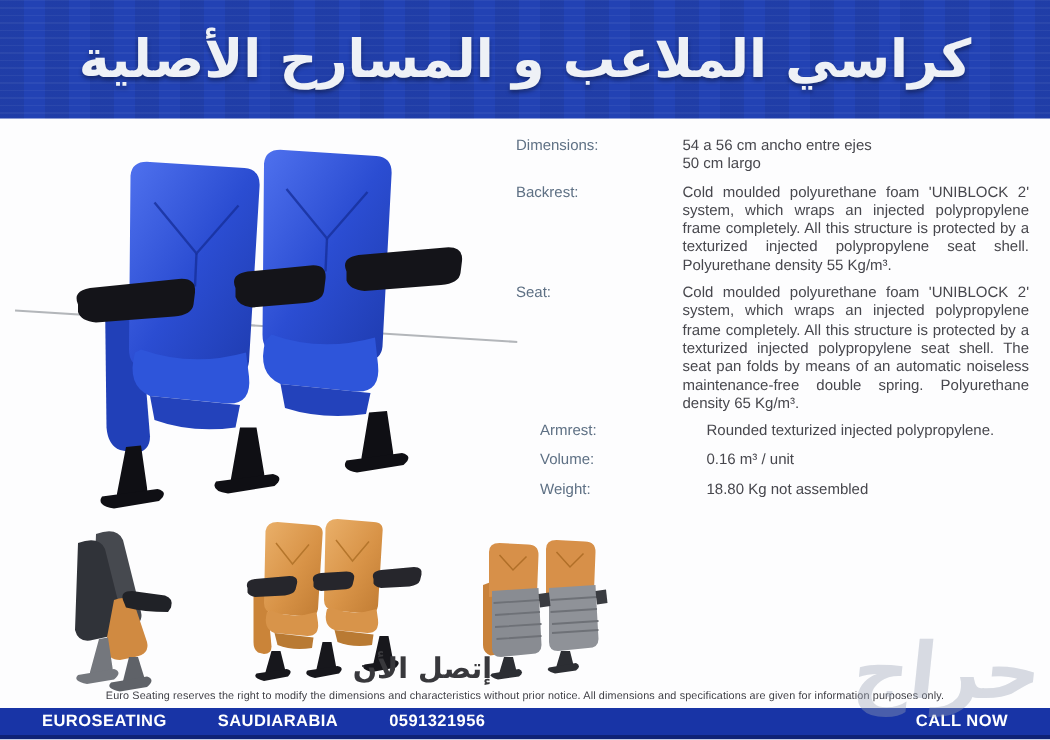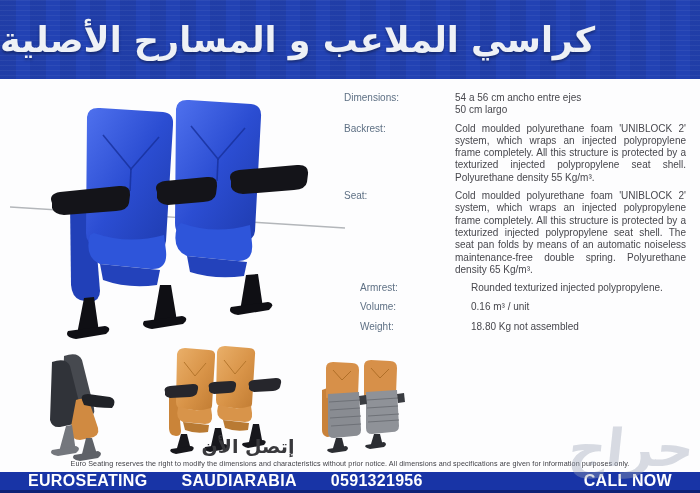--- a/index.html
+++ b/index.html
@@ -5,21 +5,21 @@
   html,body{margin:0;padding:0;background:#fff;}
   .page{position:relative;width:700px;height:493px;overflow:hidden;background:#fdfdfe;
         font-family:"Liberation Sans","DejaVu Sans",sans-serif;}
 
   
   .banner{position:absolute;left:0;top:0;width:700px;height:79px;
     background:
       repeating-linear-gradient(180deg, rgba(255,255,255,0.05) 0 1px, rgba(0,0,0,0) 1px 5px),
       repeating-linear-gradient(90deg, rgba(0,0,0,0.07) 0 16px, rgba(0,0,0,0) 16px 30px),
       #2242b4;
-    display:flex;align-items:center;justify-content:flex-start;}
+    display:flex;align-items:center;justify-content:center;}
   .banner h1{margin:0;font-family:"DejaVu Sans",sans-serif;direction:rtl;
     font-size:35px;font-weight:700;color:#eef1f6;letter-spacing:0;
     text-shadow:0 2px 3px rgba(0,0,0,0.35);}
 
   
   .main-img{position:absolute;left:10px;top:95px;width:335px;height:245px;}
 
   
   .specs{position:absolute;left:344px;top:92px;width:342px;}
   .specs h2{margin:0 0 11px 0;font-size:13.8px;font-weight:700;color:#26262c;letter-spacing:0.8px;}
@@ -28,33 +28,33 @@
   .spec-label{font-size:10px;color:#5e7084;}
   .spec-value{font-size:10px;line-height:12.3px;color:#47474d;margin-left:40px;}
   .just{text-align:justify;}
 
   
   .thumb1{position:absolute;left:28px;top:350px;width:105px;height:112px;}
   .thumb2{position:absolute;left:157px;top:346px;width:135px;height:112px;}
   .thumb3{position:absolute;left:316px;top:360px;width:95px;height:95px;}
 
   
-  .cta{position:absolute;left:168px;top:435px;width:160px;text-align:center;
+  .cta{position:absolute;left:168px;top:435px;width:160px;
     font-family:"DejaVu Sans",sans-serif;direction:rtl;
     font-size:19px;font-weight:700;color:#38383c;}
 
   
   .disclaimer{position:absolute;left:0;top:459px;width:700px;text-align:center;
     font-size:7.2px;color:#3e3e44;letter-spacing:0.1px;}
 
   
   .footer{position:absolute;left:0;bottom:0;width:700px;height:21px;box-sizing:border-box;
     background:#1834a6;border-bottom:3px solid #0f2276;
     display:flex;align-items:center;justify-content:space-between;padding:0 28px;}
-  .footer span{color:#ffffff;font-weight:700;font-size:16px;letter-spacing:0.3px;}
+  .footer span{color:#ffffff;font-weight:700;font-size:11px;letter-spacing:0.3px;}
   .footer .left{display:flex;gap:34px;}
 
   
   .watermark{position:absolute;right:6px;top:418px;z-index:10;pointer-events:none;
     font-family:"DejaVu Sans",sans-serif;direction:rtl;
     font-size:52px;font-weight:700;color:#9aa3b5;opacity:0.38;
     letter-spacing:2px;transform:skewX(-6deg);}
 </style>
 </head>
 <body>

